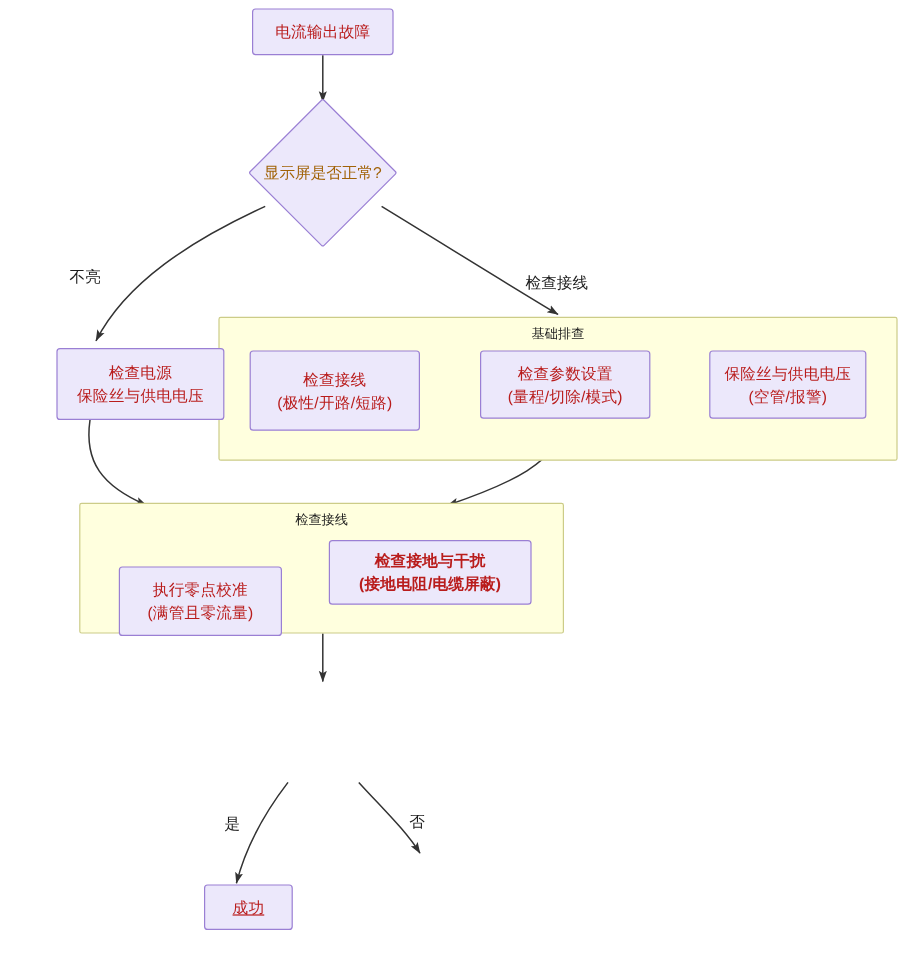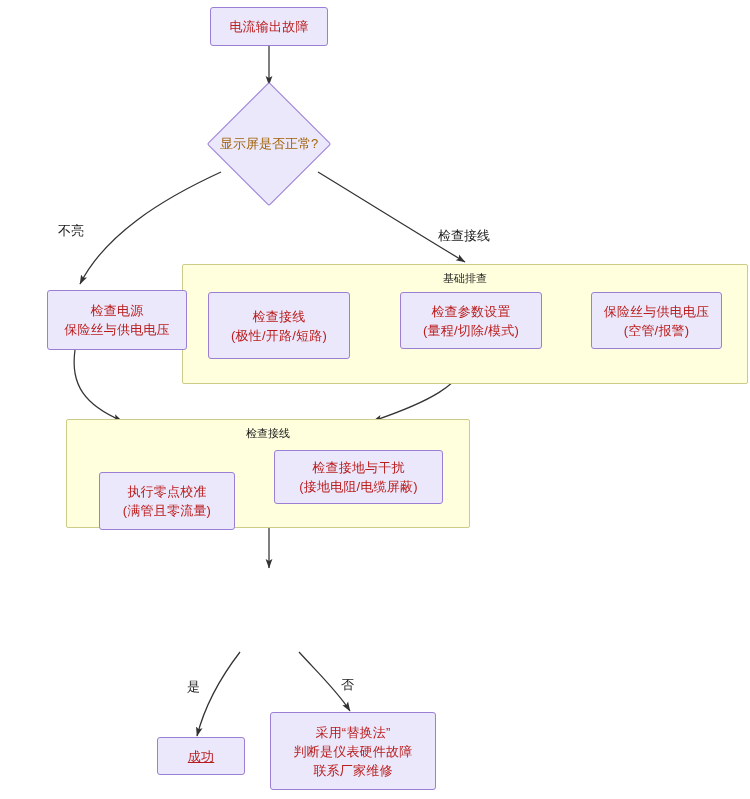--- a/index.html
+++ b/index.html
@@ -154,34 +154,29 @@
   <div class="node" style="left:591px; top:292px; width:131px; height:57px;">
     <span class="lines">保险丝与供电电压
 (空管/报警)</span>
   </div>
 
   <div class="node" style="left:99px; top:472px; width:136px; height:58px;">
     <span class="lines">执行零点校准
 (满管且零流量)</span>
   </div>
 
-  <div class="node" style="left:274px; top:450px; width:169px; height:54px;">
+  <div class="node" style="left:274px; top:450px; width:169px; height:54px;font-weight:bold;">
     <span class="lines">检查接地与干扰
 (接地电阻/电缆屏蔽)</span>
   </div>
 
 
-  <div class="node" style="left:157px; top:737px; width:88px; height:38px;text-decoration:underline;">
+  <div class="node" style="left:170px; top:737px; width:74px; height:38px;text-decoration:underline;">
     <span class="lines">成功</span>
   </div>
 
-  <div class="node" style="left:270px; top:712px; width:166px; height:78px;">
-    <span class="lines">采用“替换法”
-判断是仪表硬件故障
-联系厂家维修</span>
-  </div>
 
   <div class="edge-label" style="left:57px; top:223px;">不亮</div>
   <div class="edge-label" style="left:437px; top:228px;">检查接线</div>
   <div class="edge-label" style="left:186px; top:679px;">是</div>
   <div class="edge-label" style="left:340px; top:677px;">否</div>
 
 </div>
 
 </body></html>

